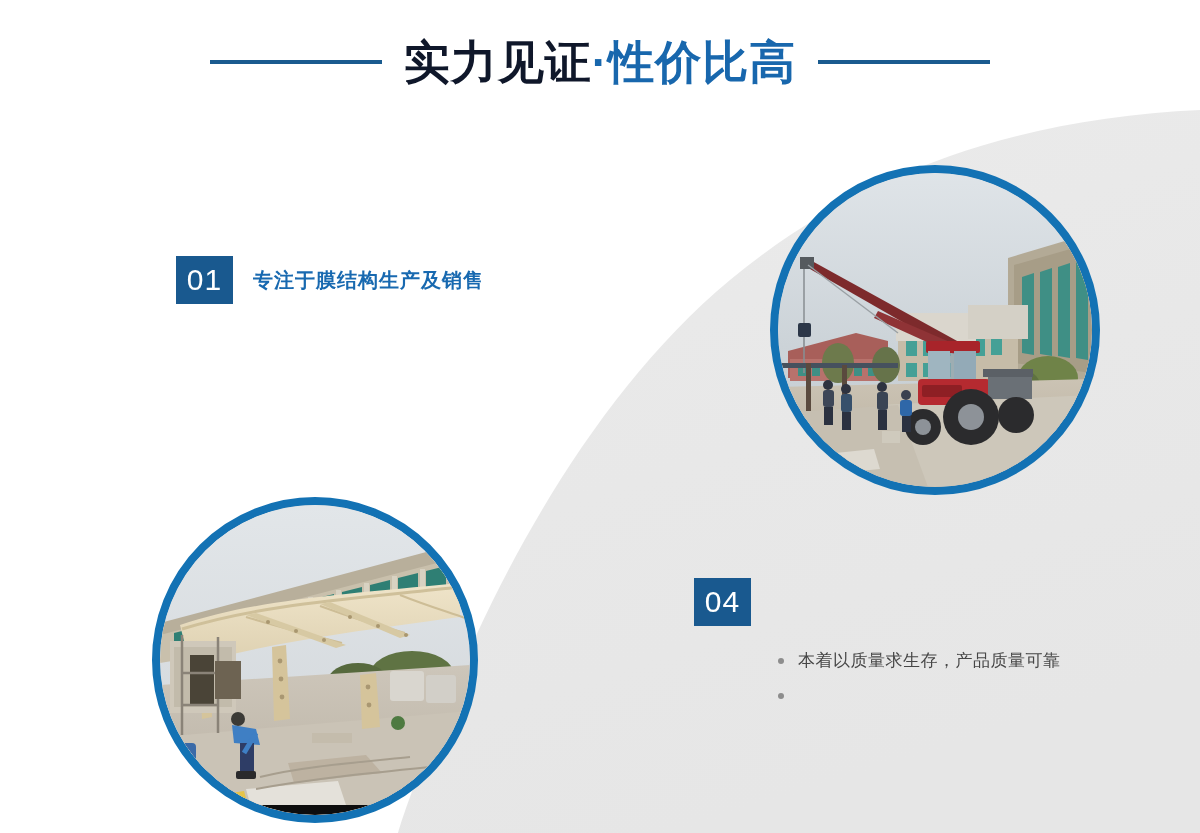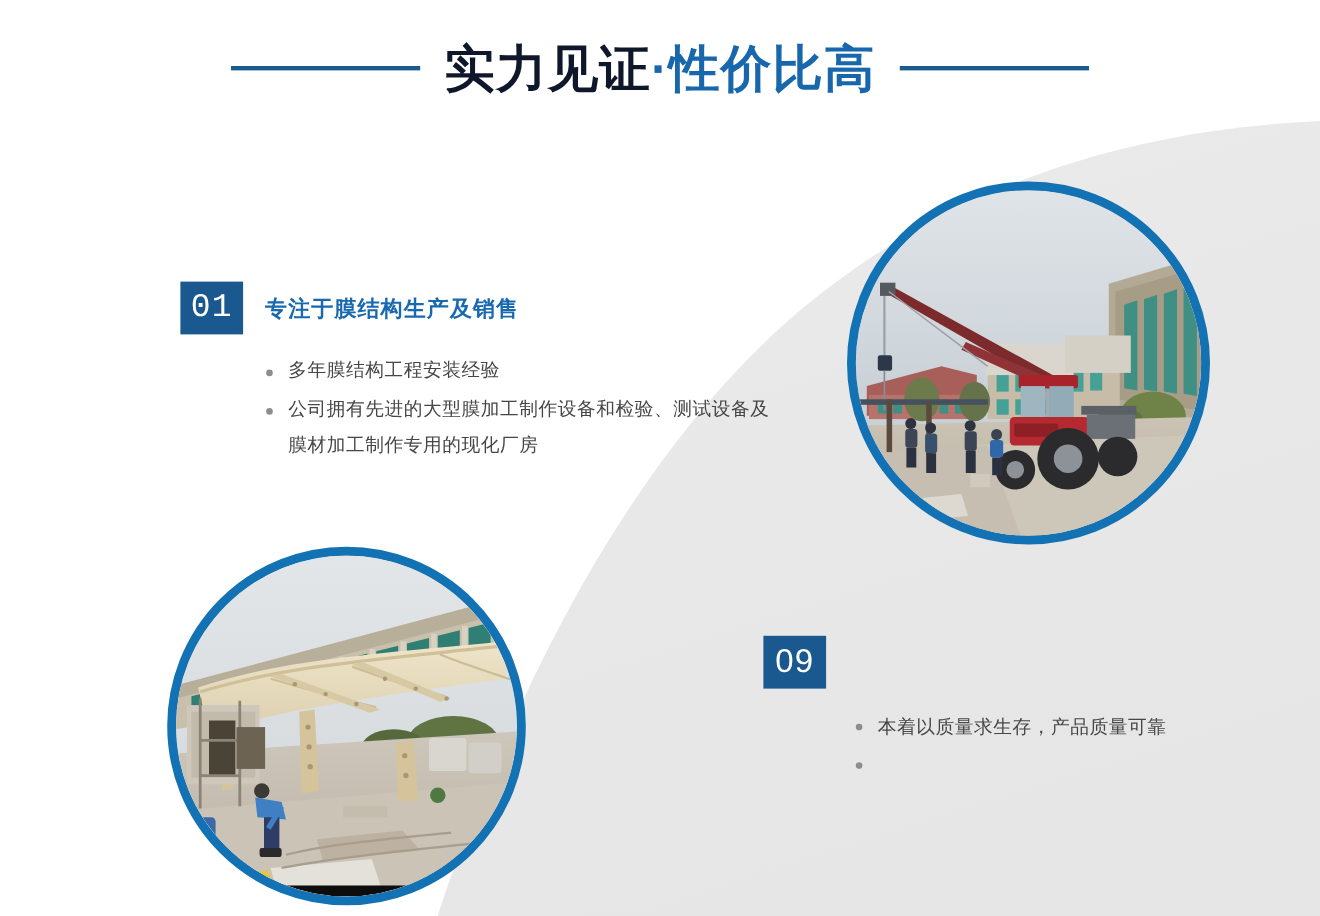--- a/index.html
+++ b/index.html
@@ -69,21 +69,21 @@
     position: absolute;
     inset: 0;
     border-radius: 50%;
     overflow: hidden;
   }
   #circle-1 { left: 770px; top: 165px; width: 330px; height: 330px; }
   #circle-2 { left: 152px; top: 497px; width: 326px; height: 326px; }
 
   
   .section { position: absolute; z-index: 6; }
-  #section-01 { left: 164px; top: 256px; width: 540px; font-family: Liberation Mono, monospace; }
+  #section-01 { left: 176px; top: 256px; width: 540px; }
   #section-02 { left: 694px; top: 578px; width: 420px; }
 
   .sec-head {
     display: flex;
     align-items: center;
   }
   .badge {
     width: 57px; height: 48px;
     background: #19598f;
     color: #ffffff;
@@ -401,35 +401,25 @@
         <rect x="60" y="300" width="190" height="14" fill="#0d0d0d"></rect>
       </svg>
     </div>
   </div>
 
   <div class="section" id="section-01">
     <div class="sec-head">
       <div class="badge">01</div>
       <div class="sec-title">专注于膜结构生产及销售</div>
     </div>
-    <ul class="bullets">
-      <li>
-        <span class="dot"></span>
-        <span>多年膜结构工程安装经验</span>
-      </li>
-      <li>
-        <span class="dot"></span>
-        <span>公司拥有先进的大型膜加工制作设备和检验、测试设备及膜材加工制作专用的现化厂房</span>
-      </li>
-    </ul>
   </div>
 
   <div class="section" id="section-02">
     <div class="sec-head">
-      <div class="badge">09</div>
+      <div class="badge">04</div>
     </div>
     <ul class="bullets">
       <li>
         <span class="dot"></span>
         <span>本着以质量求生存，产品质量可靠</span>
       </li>
       <li>
         <span class="dot"></span>
       </li>
     </ul>

